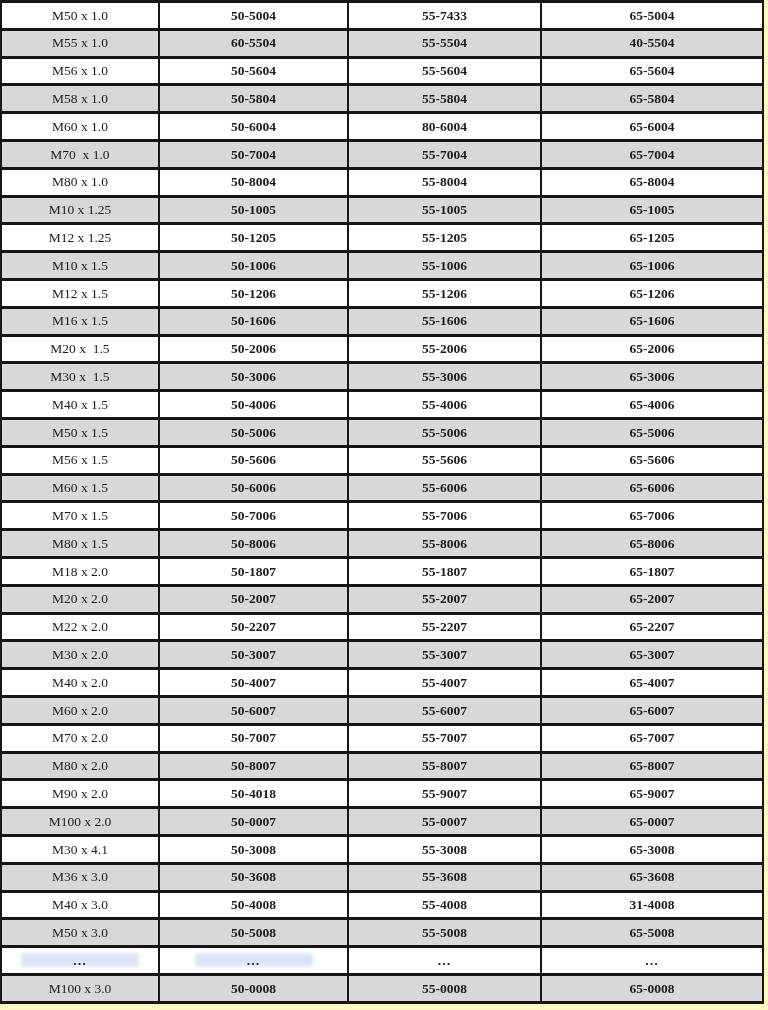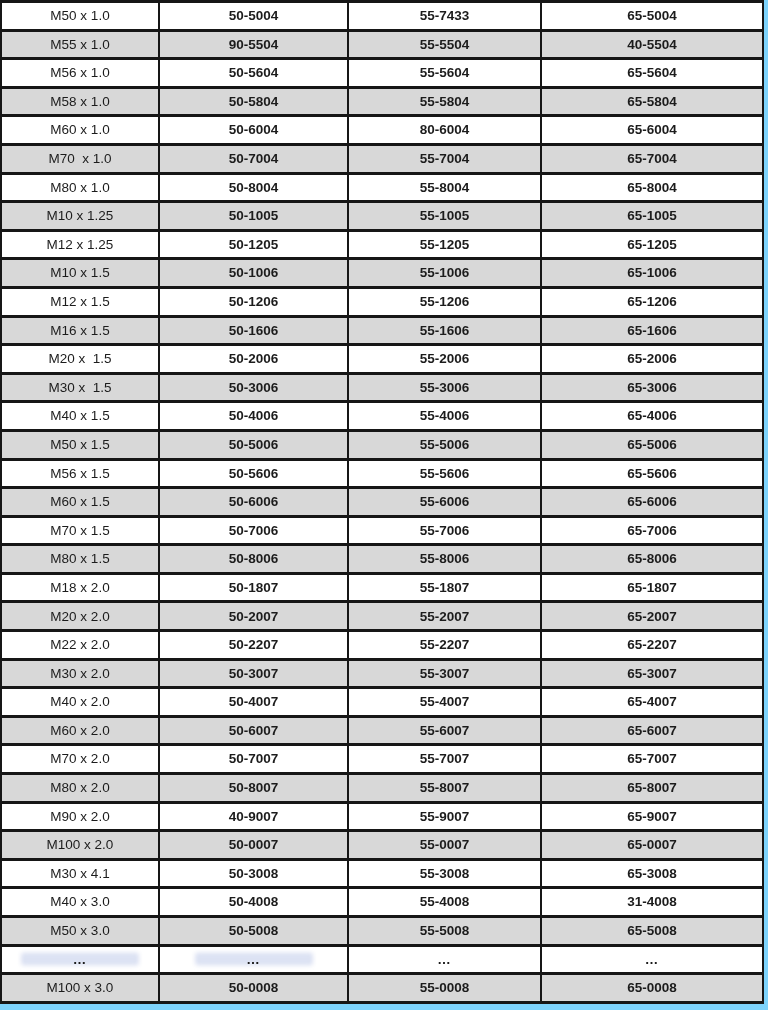--- a/index.html
+++ b/index.html
@@ -1,20 +1,20 @@
 <!DOCTYPE html>
 <html style="--row-shaded: #d8d8d8; --row-plain: #ffffff; --border: #161616; --text: #1c1c1c;"><head>
 <meta charset="utf-8">
 <style>
   html,body{margin:0;padding:0;background:#ffffff;}
   .sheet{
     position:relative;
     width:768px;height:1010px;
-    background:#7dd3fc;
-    font-family:Liberation Sans, sans-serif;
+    background:#fef9c3;
+    font-family:Liberation Serif, serif;
     overflow:hidden;
   }
   table.parts{
     position:absolute;left:0;top:0;
     width:762px;height:1004px;
     border-collapse:collapse;
     table-layout:fixed;
   }
   table.parts td{
     border-left:2px solid var(--border,#161616);
@@ -61,21 +61,21 @@
     </colgroup>
     <tbody id="parts-tbody">
         <tr>
           <td class="size-cell"><span class="cell-text">M50 x 1.0</span></td>
           <td class="part-cell"><span class="cell-text">50-5004</span></td>
           <td class="part-cell"><span class="cell-text">55-7433</span></td>
           <td class="part-cell"><span class="cell-text">65-5004</span></td>
         </tr>
         <tr class="shaded">
           <td class="size-cell"><span class="cell-text">M55 x 1.0</span></td>
-          <td class="part-cell"><span class="cell-text">90-5504</span></td>
+          <td class="part-cell"><span class="cell-text">60-5504</span></td>
           <td class="part-cell"><span class="cell-text">55-5504</span></td>
           <td class="part-cell"><span class="cell-text">40-5504</span></td>
         </tr>
         <tr>
           <td class="size-cell"><span class="cell-text">M56 x 1.0</span></td>
           <td class="part-cell"><span class="cell-text">50-5604</span></td>
           <td class="part-cell"><span class="cell-text">55-5604</span></td>
           <td class="part-cell"><span class="cell-text">65-5604</span></td>
         </tr>
         <tr class="shaded">
@@ -223,35 +223,41 @@
           <td class="part-cell"><span class="cell-text">65-7007</span></td>
         </tr>
         <tr class="shaded">
           <td class="size-cell"><span class="cell-text">M80 x 2.0</span></td>
           <td class="part-cell"><span class="cell-text">50-8007</span></td>
           <td class="part-cell"><span class="cell-text">55-8007</span></td>
           <td class="part-cell"><span class="cell-text">65-8007</span></td>
         </tr>
         <tr>
           <td class="size-cell"><span class="cell-text">M90 x 2.0</span></td>
-          <td class="part-cell"><span class="cell-text">40-9007</span></td>
+          <td class="part-cell"><span class="cell-text">50-4018</span></td>
           <td class="part-cell"><span class="cell-text">55-9007</span></td>
           <td class="part-cell"><span class="cell-text">65-9007</span></td>
         </tr>
         <tr class="shaded">
           <td class="size-cell"><span class="cell-text">M100 x 2.0</span></td>
           <td class="part-cell"><span class="cell-text">50-0007</span></td>
           <td class="part-cell"><span class="cell-text">55-0007</span></td>
           <td class="part-cell"><span class="cell-text">65-0007</span></td>
         </tr>
         <tr>
           <td class="size-cell"><span class="cell-text">M30 x 4.1</span></td>
           <td class="part-cell"><span class="cell-text">50-3008</span></td>
           <td class="part-cell"><span class="cell-text">55-3008</span></td>
           <td class="part-cell"><span class="cell-text">65-3008</span></td>
+        </tr>
+        <tr class="shaded">
+          <td class="size-cell"><span class="cell-text">M36 x 3.0</span></td>
+          <td class="part-cell"><span class="cell-text">50-3608</span></td>
+          <td class="part-cell"><span class="cell-text">55-3608</span></td>
+          <td class="part-cell"><span class="cell-text">65-3608</span></td>
         </tr>
         <tr>
           <td class="size-cell"><span class="cell-text">M40 x 3.0</span></td>
           <td class="part-cell"><span class="cell-text">50-4008</span></td>
           <td class="part-cell"><span class="cell-text">55-4008</span></td>
           <td class="part-cell"><span class="cell-text">31-4008</span></td>
         </tr>
         <tr class="shaded">
           <td class="size-cell"><span class="cell-text">M50 x 3.0</span></td>
           <td class="part-cell"><span class="cell-text">50-5008</span></td>

